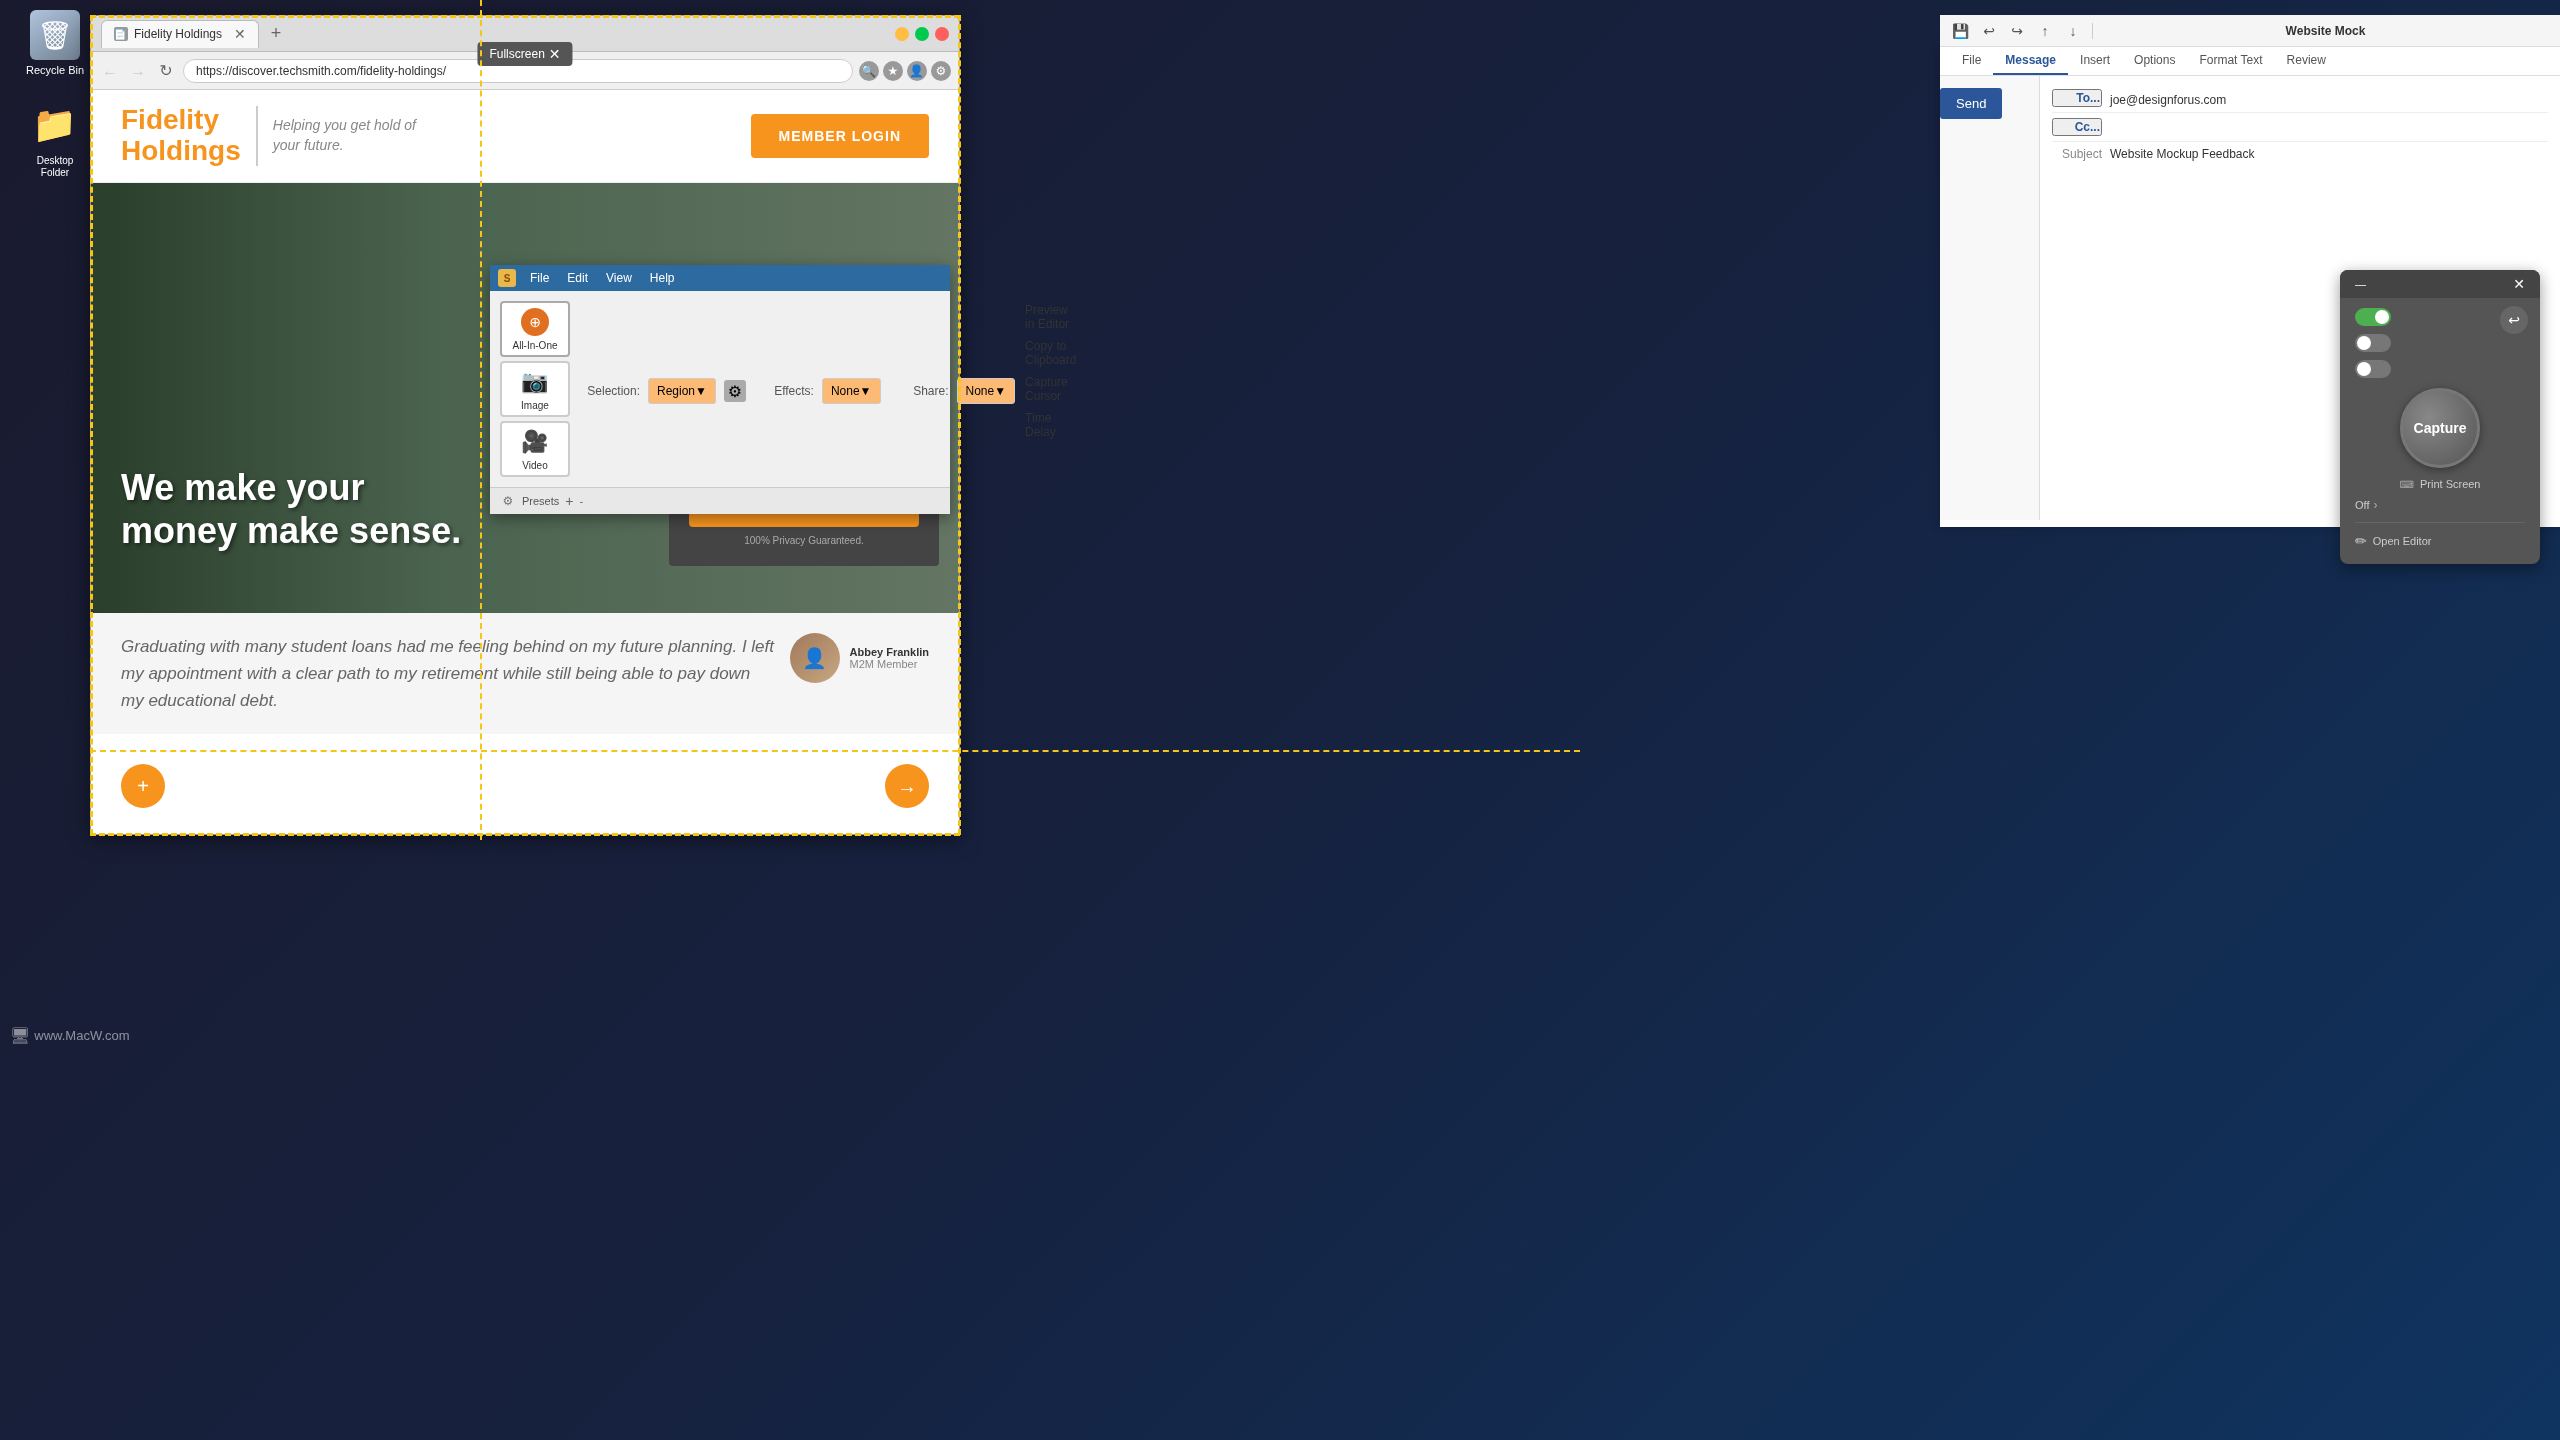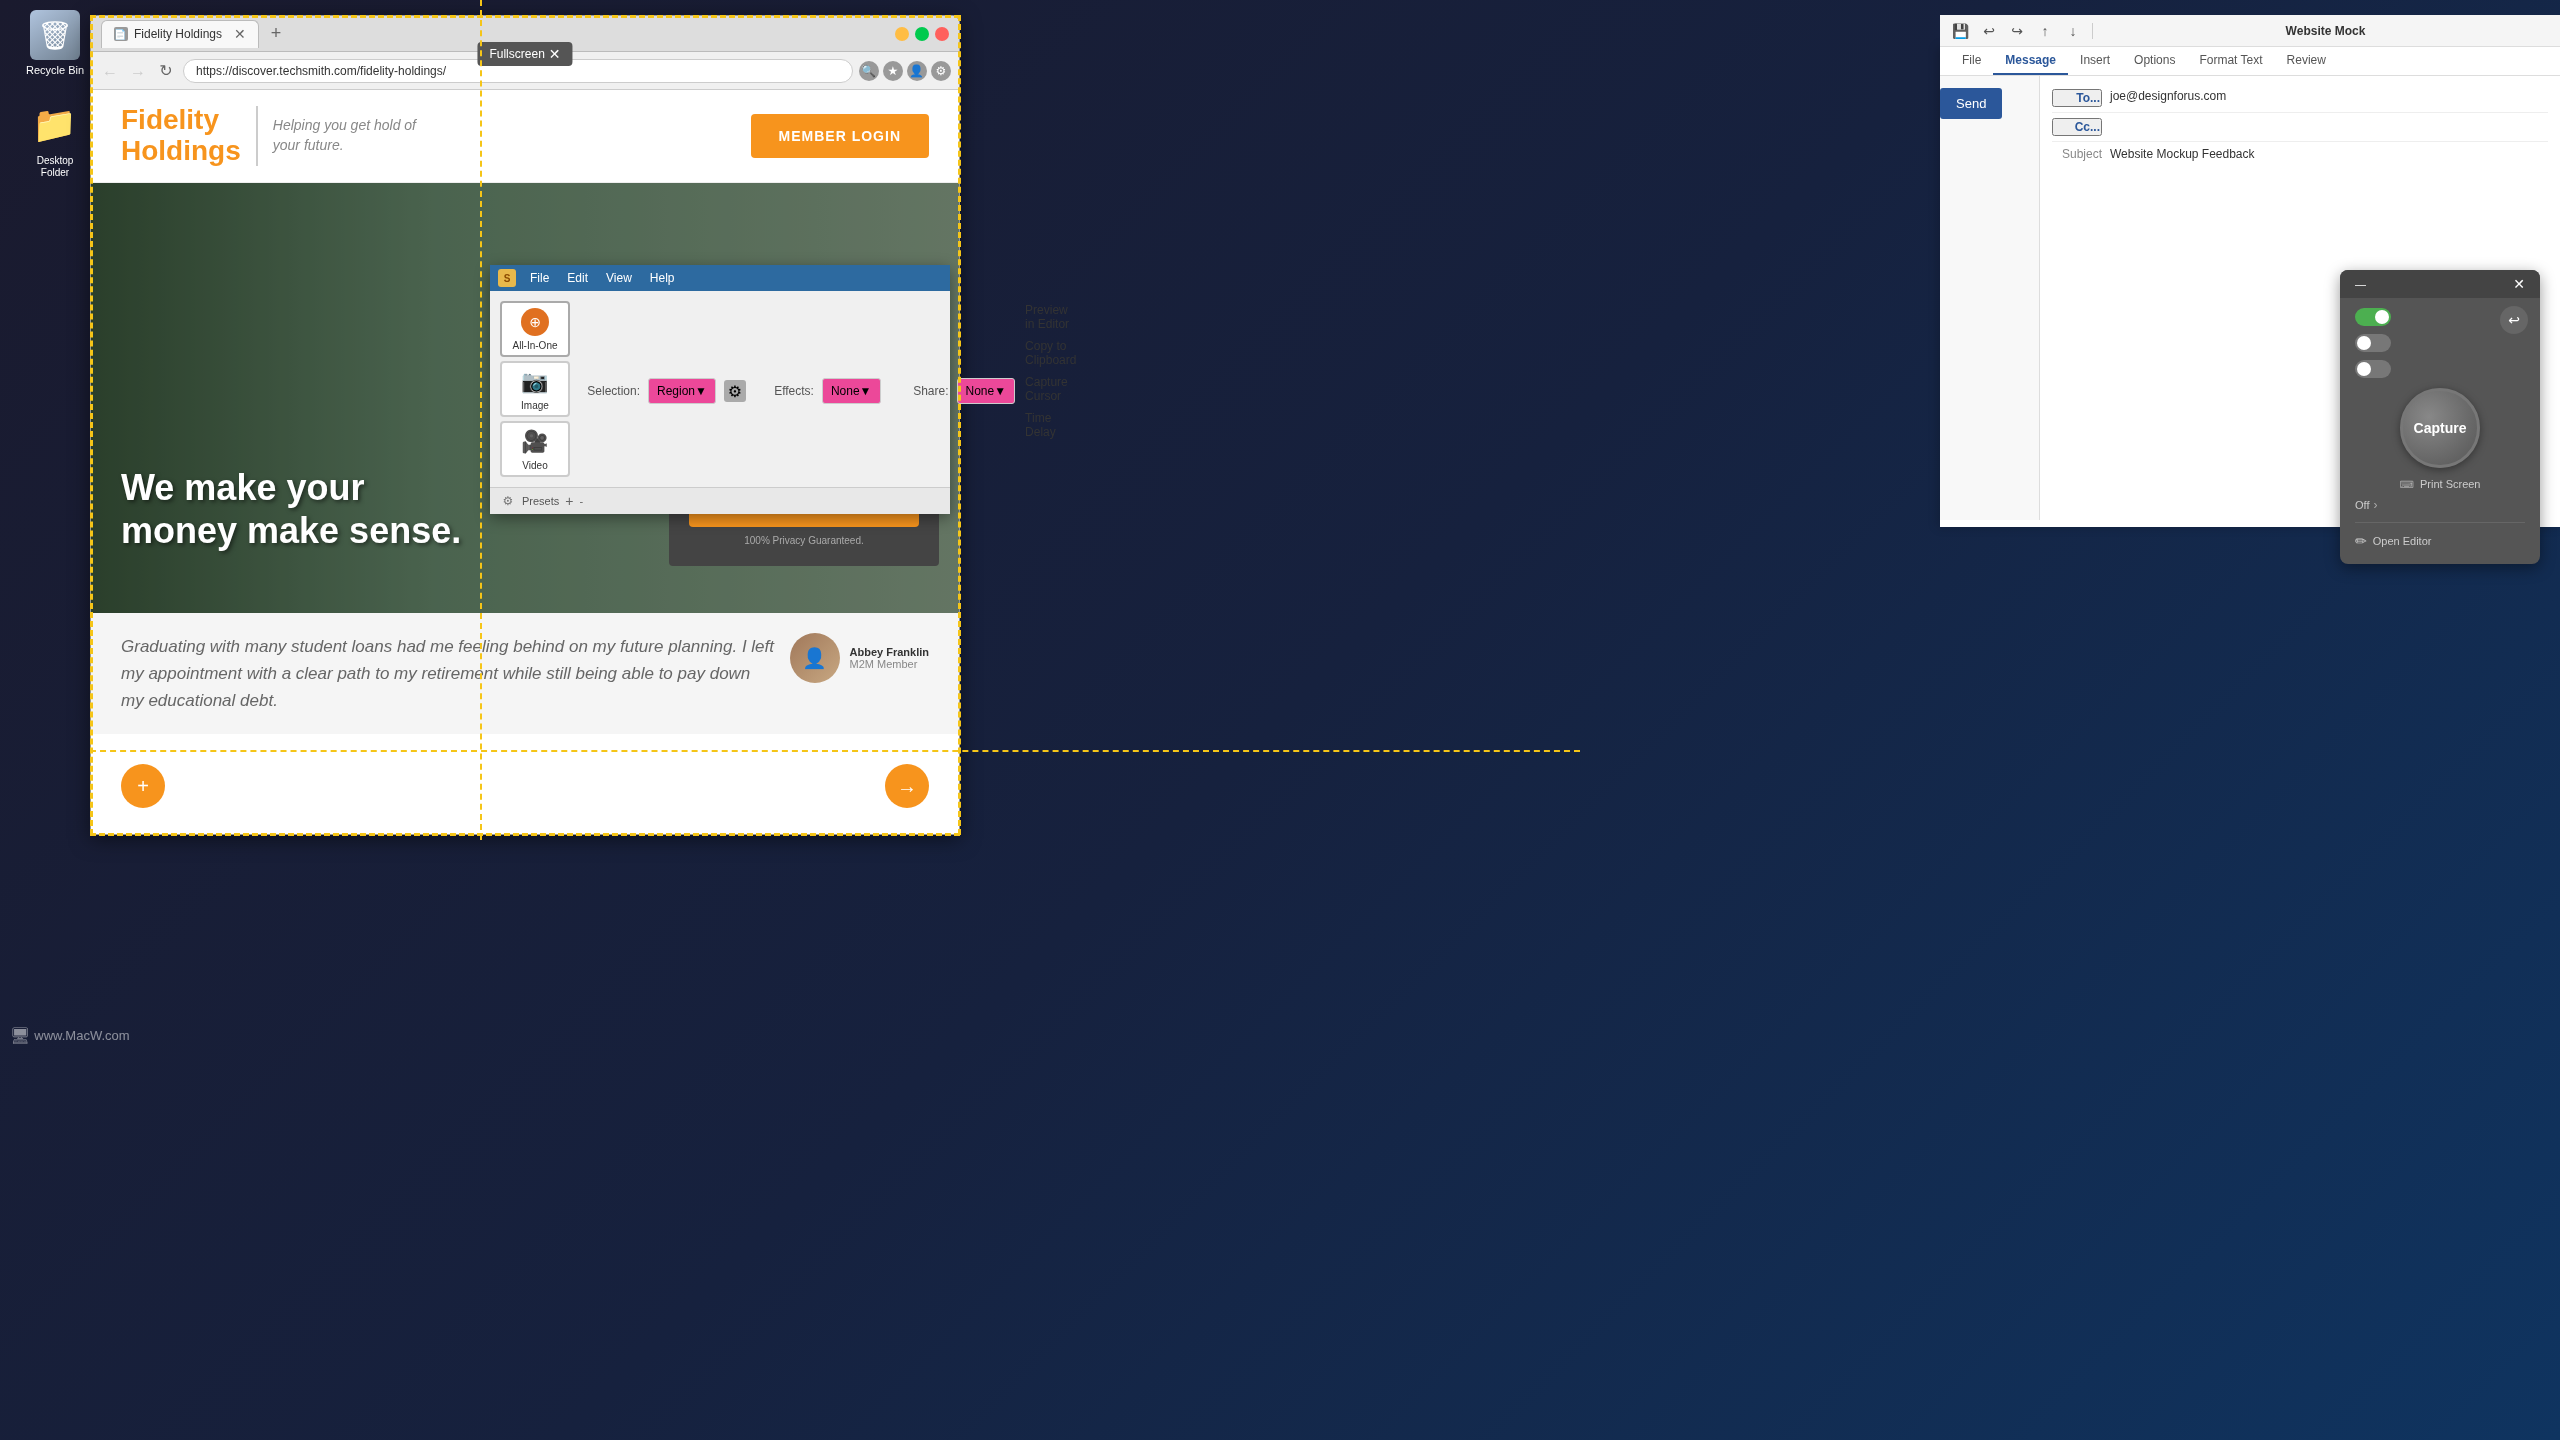--- a/index.html
+++ b/index.html
@@ -527,21 +527,21 @@
       flex: 1;
     }
     .field-label {
       font-size: 12px;
       color: #555;
       width: 60px;
       text-align: right;
     }
     .field-dropdown {
       flex: 1;
-      background: #ec4899;
+      background: #fdba74;
       border: 1px solid #ccc;
       border-radius: 3px;
       padding: 4px 8px;
       font-size: 12px;
       display: flex;
       align-items: center;
       justify-content: space-between;
       cursor: pointer;
       height: 26px;
     }
@@ -591,21 +591,21 @@
       cursor: pointer;
       border-bottom: 2px solid transparent;
     }
     .ribbon-tab.active {
       color: #2b579a;
       border-bottom-color: #2b579a;
       font-weight: bold;
     }
     .email-field-row {
       display: flex;
-      align-items: flex-start;
+      align-items: flex-end;
       padding: 5px 0;
       border-bottom: 1px solid #eee;
       gap: 8px;
     }
     .email-field-btn {
       font-size: 12px;
       color: #2b579a;
       font-weight: bold;
       cursor: pointer;
       width: 50px;

